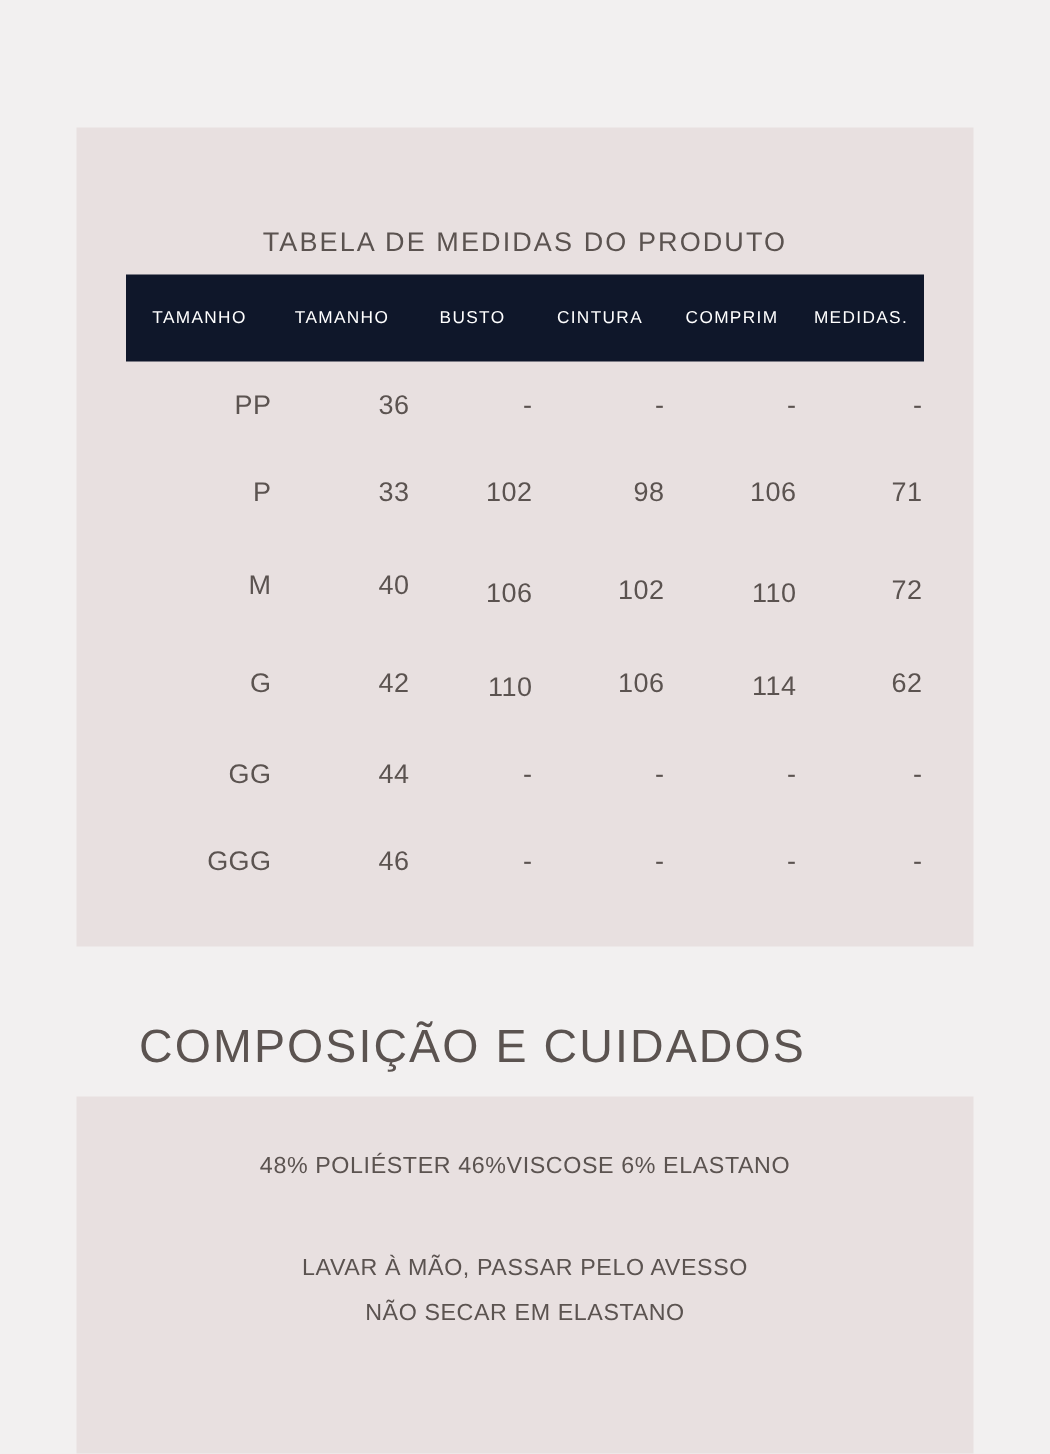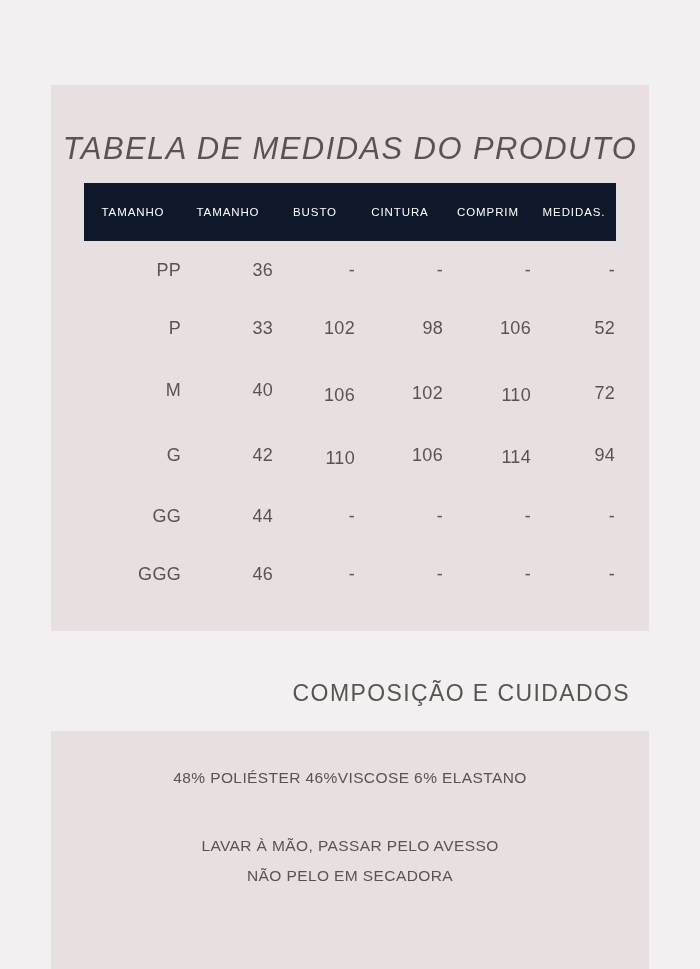--- a/index.html
+++ b/index.html
@@ -27,26 +27,25 @@
     position: absolute;
     left: 51px;
     top: 85px;
     width: 598px;
     height: 546px;
     background: #e8e0e0;
   }
 
   .card-title {
     text-align: center;
-    font-size: 31px;
+    font-size: 18px;
     letter-spacing: 1.4px;
     color: #5b5350;
     font-weight: 400;
-    margin-top: 46px;
-    font-style: italic;
+    margin-top: 66px;
   }
 
   .table-wrap {
     position: absolute;
     left: 33px;
     top: 98px;
     width: 532px;
   }
 
   table.measures {
@@ -89,22 +88,22 @@
   .col-4 { width: 88px; }
   .col-5 { width: 88px; }
   .col-6 { width: 84px; }
 
   
   .comp-title {
     position: absolute;
     left: 0;
     top: 680px;
     width: 630px;
-    text-align: right;
-    font-size: 23px;
+    text-align: center;
+    font-size: 31px;
     letter-spacing: 1.4px;
     color: #5b5350;
     font-weight: 400;
   }
 
   .comp-card {
     position: absolute;
     left: 51px;
     top: 731px;
     width: 598px;
@@ -159,37 +158,37 @@
             <td class="c3">-</td>
             <td class="c4">-</td>
             <td class="c5">-</td>
           </tr>
           <tr class="r1">
             <td class="c0">P</td>
             <td class="c1">33</td>
             <td class="c2">102</td>
             <td class="c3">98</td>
             <td class="c4">106</td>
-            <td class="c5">52</td>
+            <td class="c5">71</td>
           </tr>
           <tr class="r2">
             <td class="c0">M</td>
             <td class="c1">40</td>
             <td class="c2">106</td>
             <td class="c3">102</td>
             <td class="c4">110</td>
             <td class="c5">72</td>
           </tr>
           <tr class="r3">
             <td class="c0">G</td>
             <td class="c1">42</td>
             <td class="c2">110</td>
             <td class="c3">106</td>
             <td class="c4">114</td>
-            <td class="c5">94</td>
+            <td class="c5">62</td>
           </tr>
           <tr class="r4">
             <td class="c0">GG</td>
             <td class="c1">44</td>
             <td class="c2">-</td>
             <td class="c3">-</td>
             <td class="c4">-</td>
             <td class="c5">-</td>
           </tr>
           <tr class="r5">
@@ -203,16 +202,16 @@
         </tbody>
       </table>
     </div>
   </div>
 
   <div class="comp-title">COMPOSIÇÃO E CUIDADOS</div>
 
   <div class="comp-card">
     <div class="comp-line comp-composition">48% POLIÉSTER 46%VISCOSE 6% ELASTANO</div>
     <div class="comp-line comp-care-1">LAVAR À MÃO, PASSAR PELO AVESSO</div>
-    <div class="comp-line comp-care-2">NÃO PELO EM SECADORA</div>
+    <div class="comp-line comp-care-2">NÃO SECAR EM ELASTANO</div>
   </div>
 
 </div>
 
 </body></html>

